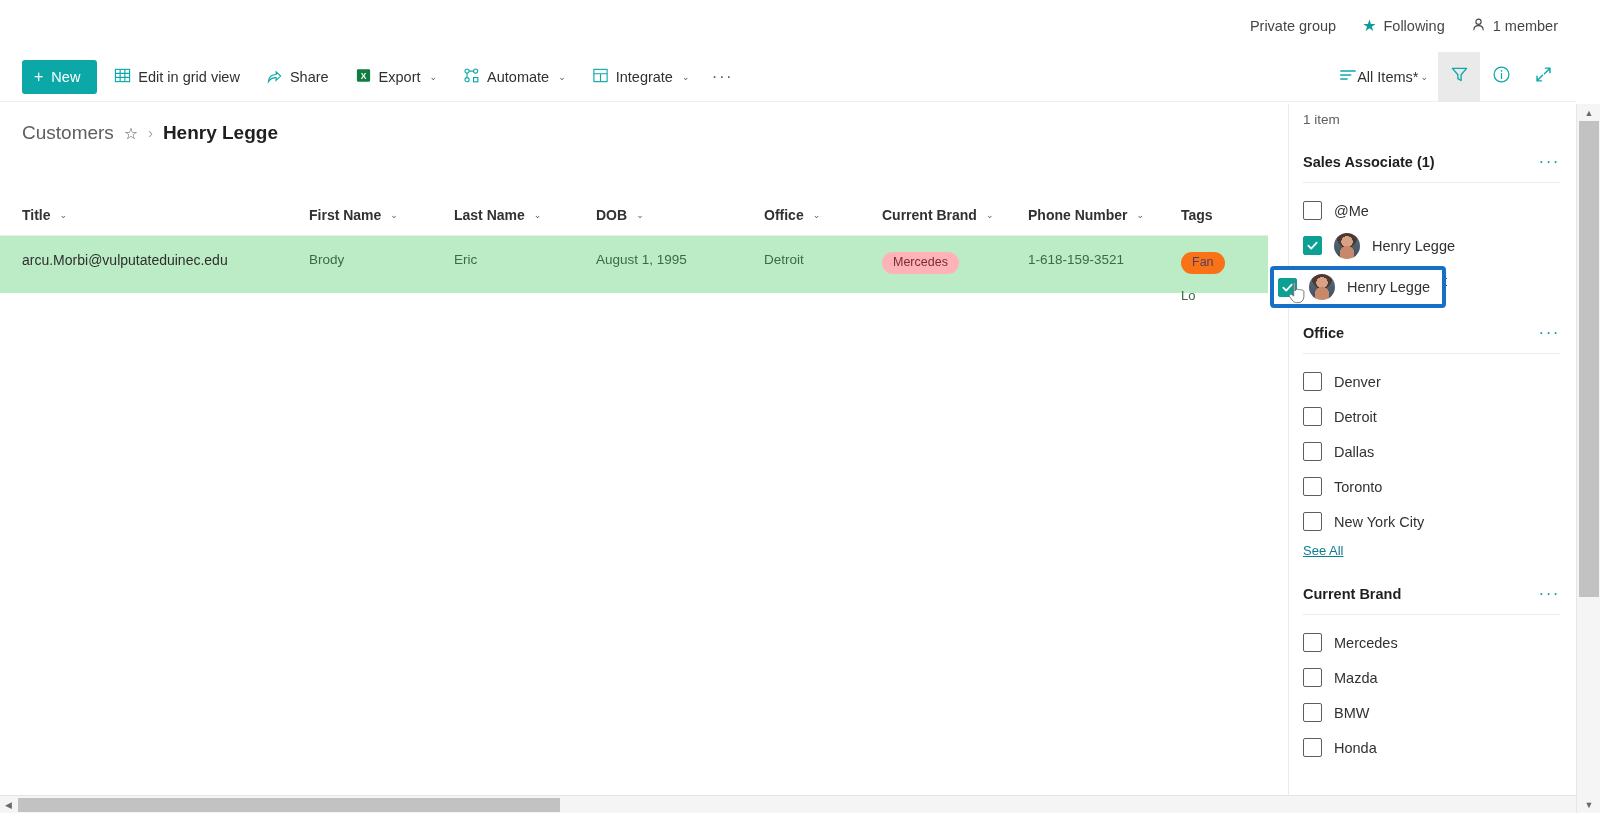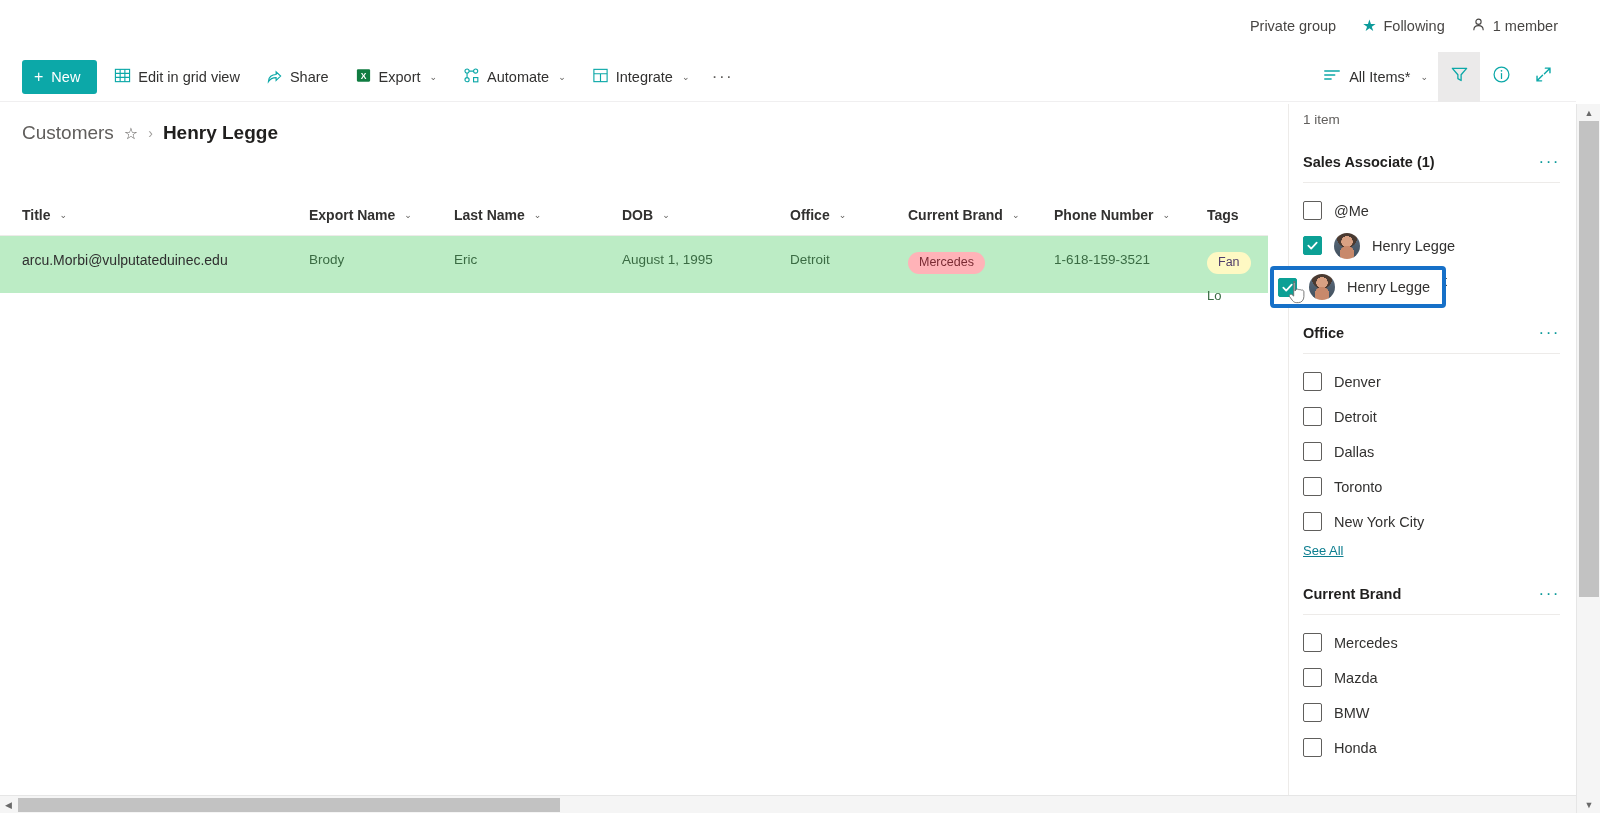--- a/index.html
+++ b/index.html
@@ -53,21 +53,21 @@
     background: transparent; border: none; font-family: inherit;
     white-space: nowrap;
   }
   .caret { font-size: 9px; color: #605e5c; margin-left: 2px; }
   .ellipsis-btn {
     height: 40px; width: 32px; display: flex; align-items: center;
     justify-content: center; margin-left: 8px; cursor: pointer;
     color: #605e5c; font-size: 17px; letter-spacing: 1.5px;
   }
   .viewbtn {
-    display: flex; align-items: center; gap: 8px; height: 40px;
+    display: flex; align-items: center; gap: 0; height: 40px;
     padding: 0 10px; font-size: 14.5px; color: #323130; cursor: pointer;
     white-space: nowrap;
   }
   .iconbtn {
     width: 42px; height: 50px; display: flex; align-items: center;
     justify-content: center; cursor: pointer;
   }
   .iconbtn.active { background: #ebeaea; }
 
   
@@ -92,41 +92,41 @@
     padding-left: 22px;
   }
   .col {
     display: flex; align-items: center; gap: 7px;
     font-size: 14px; color: #323130; font-weight: bold;
     cursor: pointer; flex: none;
   }
   .col .caret { color: #605e5c; font-size: 9px; font-weight: normal; }
   .c-title { width: 287px; }
   .c-first { width: 145px; }
-  .c-last  { width: 168px; }
+  .c-last  { width: 142px; }
   .c-dob   { width: 168px; }
   .c-office{ width: 118px; }
   .c-brand { width: 146px; }
   .c-phone { width: 153px; align-items: center; }
   .c-tags  { width: 120px; }
 
   .row {
     display: flex; align-items: flex-start;
     height: 57px; padding-left: 22px; padding-top: 16px;
     background: #bcecc5;
     cursor: pointer;
   }
   .cell { font-size: 13.5px; color: #3a6b43; flex: none; }
   .cell.title-cell { color: #2f2f2f; font-size: 14px; }
   .pill {
     display: inline-block; border-radius: 11px; padding: 3px 11px;
     font-size: 12.5px; line-height: 1.25;
   }
   .pill-brand { background: #ffb3b8; color: #7a2b33; }
-  .pill-tag   { background: #fef9c3; color: #4f3d6b; }
+  .pill-tag   { background: #f97316; color: #4f3d6b; }
   .tag-second { display: block; margin-top: 14px; font-size: 13px; color: #3a6b43; }
 
   
   .filters {
     position: absolute; top: 104px; right: 24px; width: 288px; height: 709px;
     background: #fff; border-left: 1px solid #edebe9;
     padding: 0 0 0 14px;
     overflow: hidden;
   }
   .filters-head {
@@ -367,21 +367,21 @@
     <span class="bc-current">Henry Legge</span>
   </div>
 
   <div class="listwrap">
     <div class="list-head">
       <div class="col c-title">
         <span>Title</span>
         <span class="caret">⌄</span>
       </div>
       <div class="col c-first">
-        <span>Export Name</span>
+        <span>First Name</span>
         <span class="caret">⌄</span>
       </div>
       <div class="col c-last">
         <span>Last Name</span>
         <span class="caret">⌄</span>
       </div>
       <div class="col c-dob">
         <span>DOB</span>
         <span class="caret">⌄</span>
       </div>

